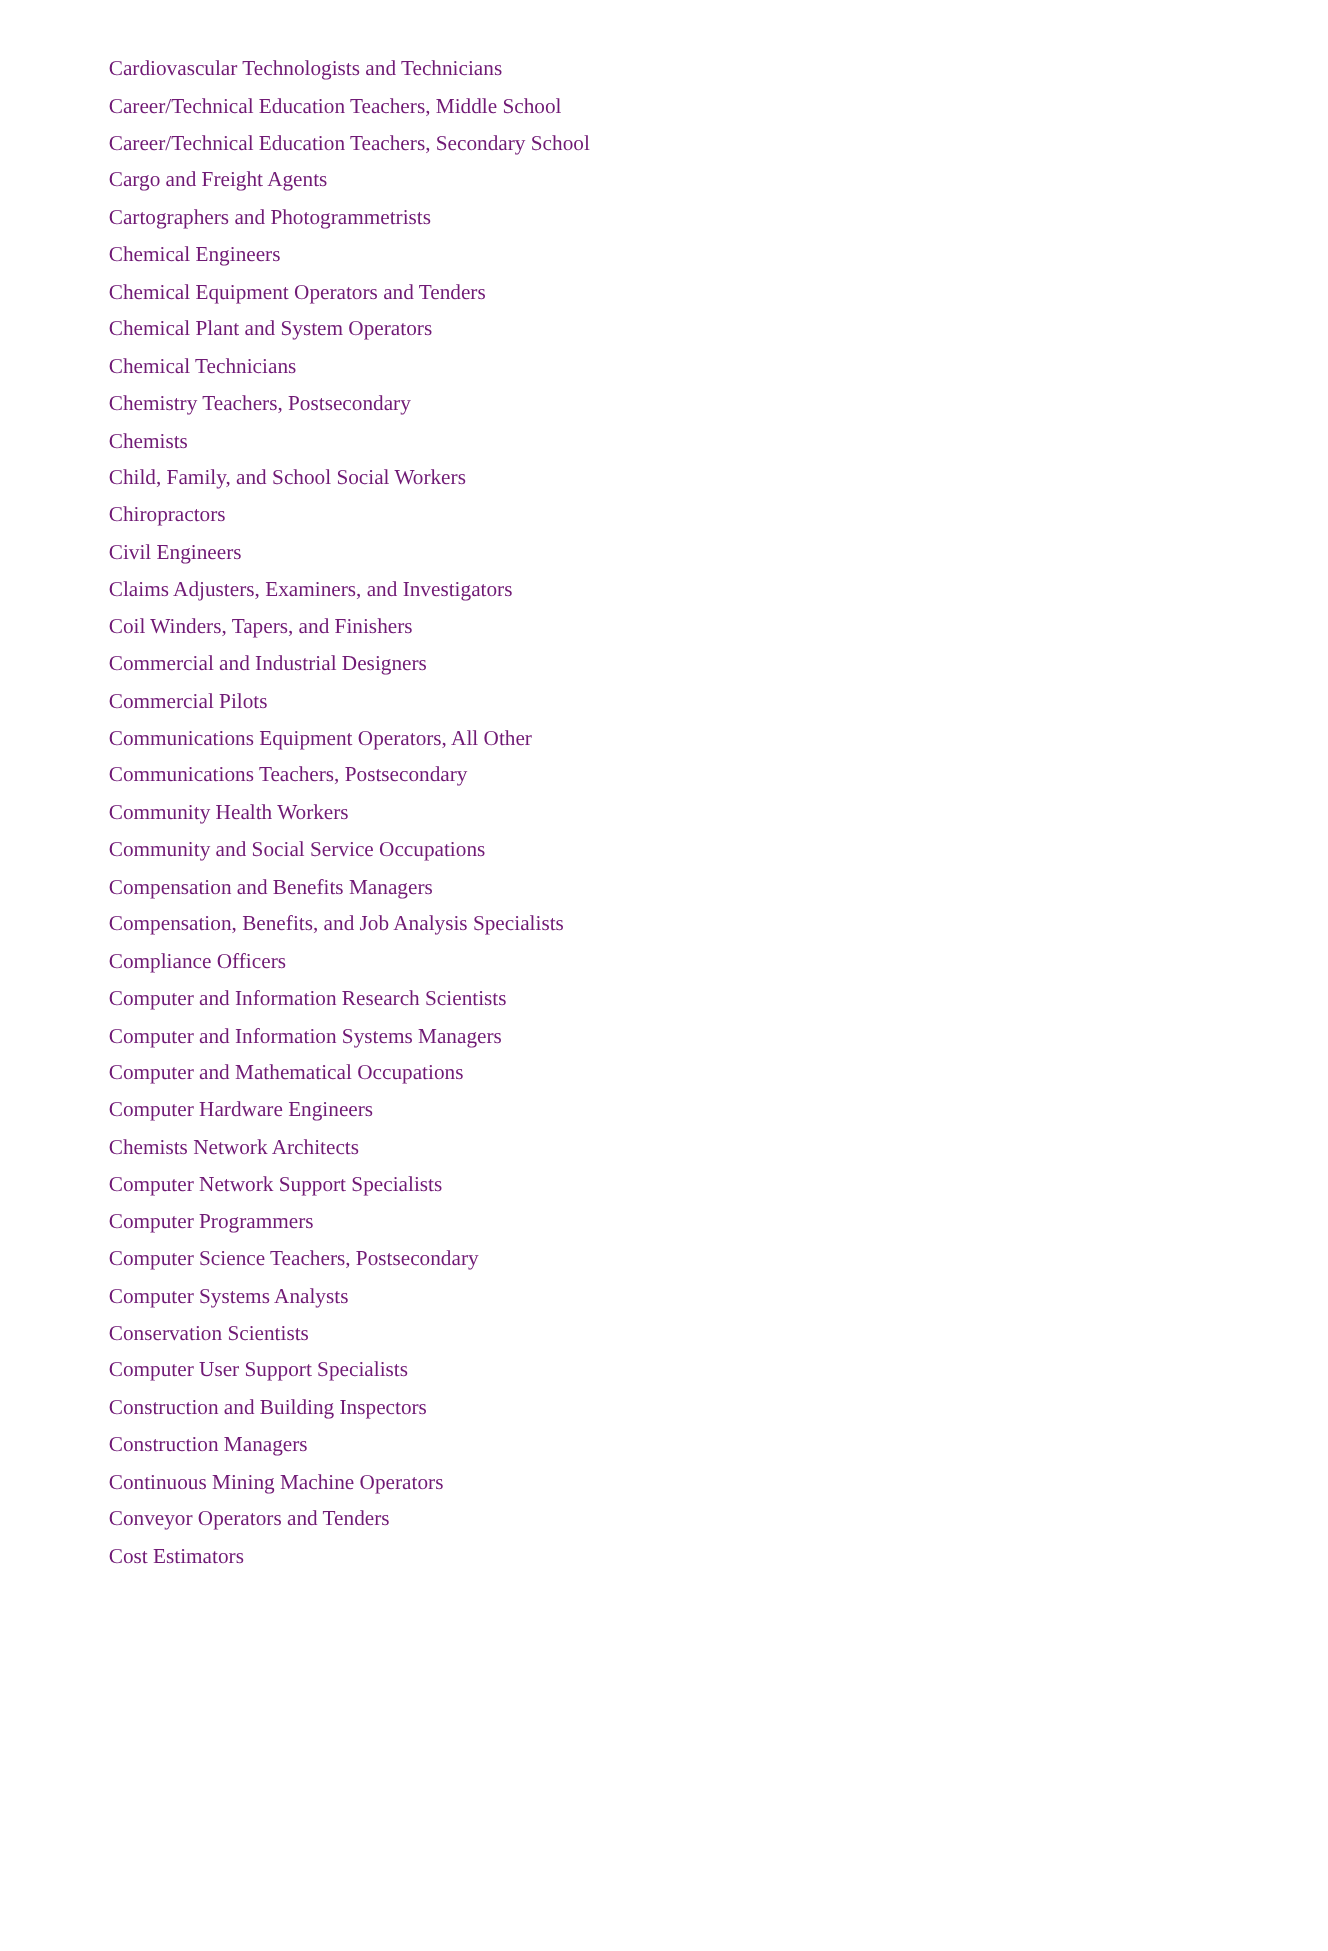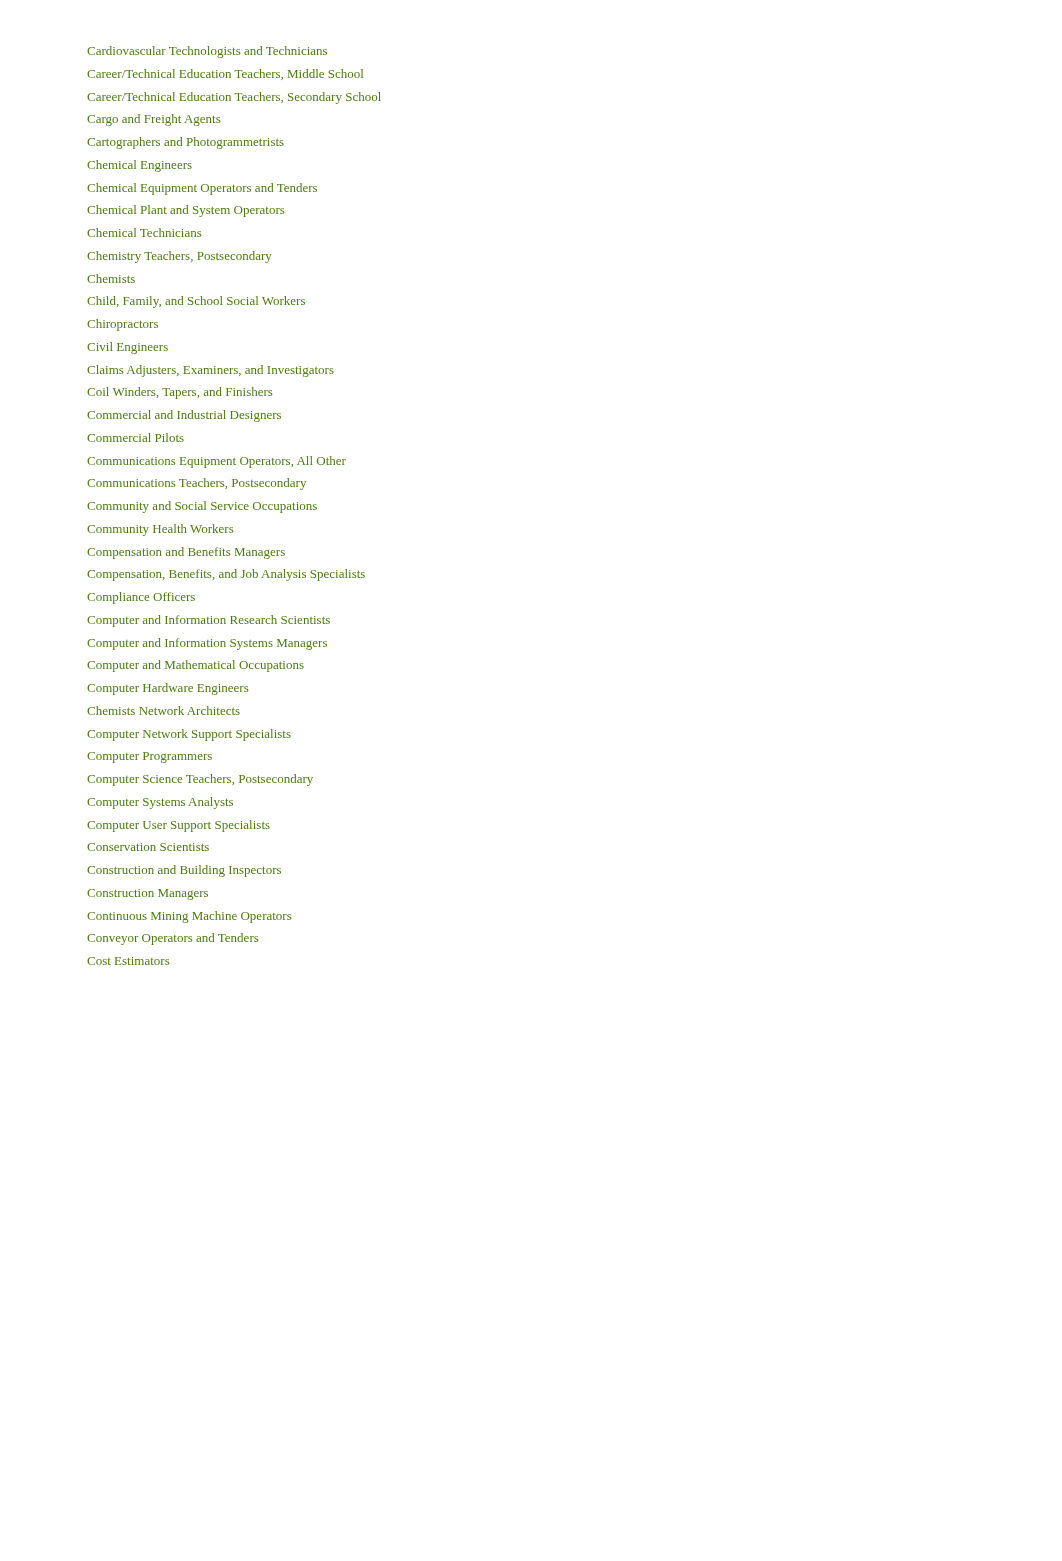--- a/index.html
+++ b/index.html
@@ -16,22 +16,22 @@
       width: 1062px;
       min-height: 1561px;
     }
     .occupation-list {
       display: flex;
       flex-direction: column;
       gap: 0px;
     }
     .list-item {
       line-height: 1.75;
-      font-size: 13px;
-      color: #4d7c0f;
+      font-size: 17px;
+      color: #701a75;
     }
   </style>
 </head>
 <body>
 
 <div class="occupation-list" id="list-container">
 <div class="list-item">Cardiovascular Technologists and Technicians</div>
     <div class="list-item">Career/Technical Education Teachers, Middle School</div>
     <div class="list-item">Career/Technical Education Teachers, Secondary School</div>
     <div class="list-item">Cargo and Freight Agents</div>
@@ -44,34 +44,34 @@
     <div class="list-item">Chemists</div>
     <div class="list-item">Child, Family, and School Social Workers</div>
     <div class="list-item">Chiropractors</div>
     <div class="list-item">Civil Engineers</div>
     <div class="list-item">Claims Adjusters, Examiners, and Investigators</div>
     <div class="list-item">Coil Winders, Tapers, and Finishers</div>
     <div class="list-item">Commercial and Industrial Designers</div>
     <div class="list-item">Commercial Pilots</div>
     <div class="list-item">Communications Equipment Operators, All Other</div>
     <div class="list-item">Communications Teachers, Postsecondary</div>
+    <div class="list-item">Community Health Workers</div>
     <div class="list-item">Community and Social Service Occupations</div>
-    <div class="list-item">Community Health Workers</div>
     <div class="list-item">Compensation and Benefits Managers</div>
     <div class="list-item">Compensation, Benefits, and Job Analysis Specialists</div>
     <div class="list-item">Compliance Officers</div>
     <div class="list-item">Computer and Information Research Scientists</div>
     <div class="list-item">Computer and Information Systems Managers</div>
     <div class="list-item">Computer and Mathematical Occupations</div>
     <div class="list-item">Computer Hardware Engineers</div>
     <div class="list-item">Chemists Network Architects</div>
     <div class="list-item">Computer Network Support Specialists</div>
     <div class="list-item">Computer Programmers</div>
     <div class="list-item">Computer Science Teachers, Postsecondary</div>
     <div class="list-item">Computer Systems Analysts</div>
+    <div class="list-item">Conservation Scientists</div>
     <div class="list-item">Computer User Support Specialists</div>
-    <div class="list-item">Conservation Scientists</div>
     <div class="list-item">Construction and Building Inspectors</div>
     <div class="list-item">Construction Managers</div>
     <div class="list-item">Continuous Mining Machine Operators</div>
     <div class="list-item">Conveyor Operators and Tenders</div>
     <div class="list-item">Cost Estimators</div>
   </div>
 
 </body></html>

